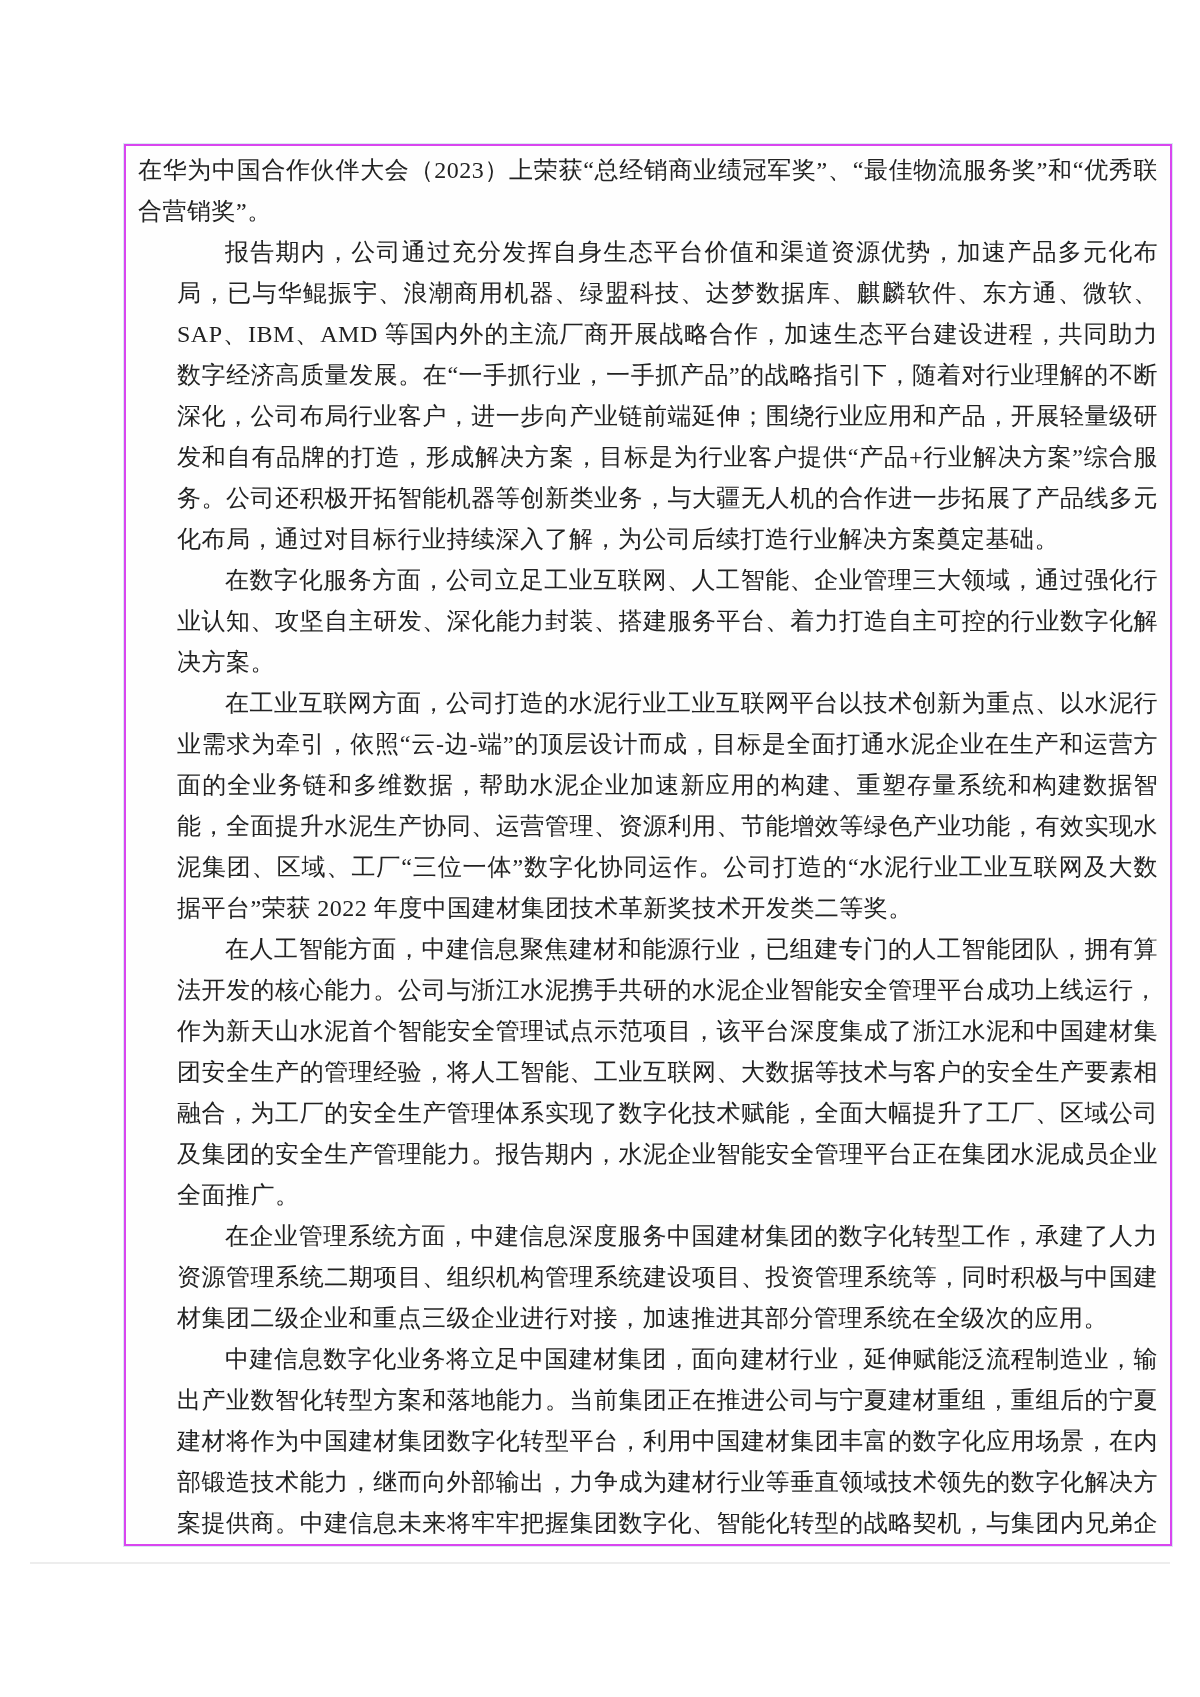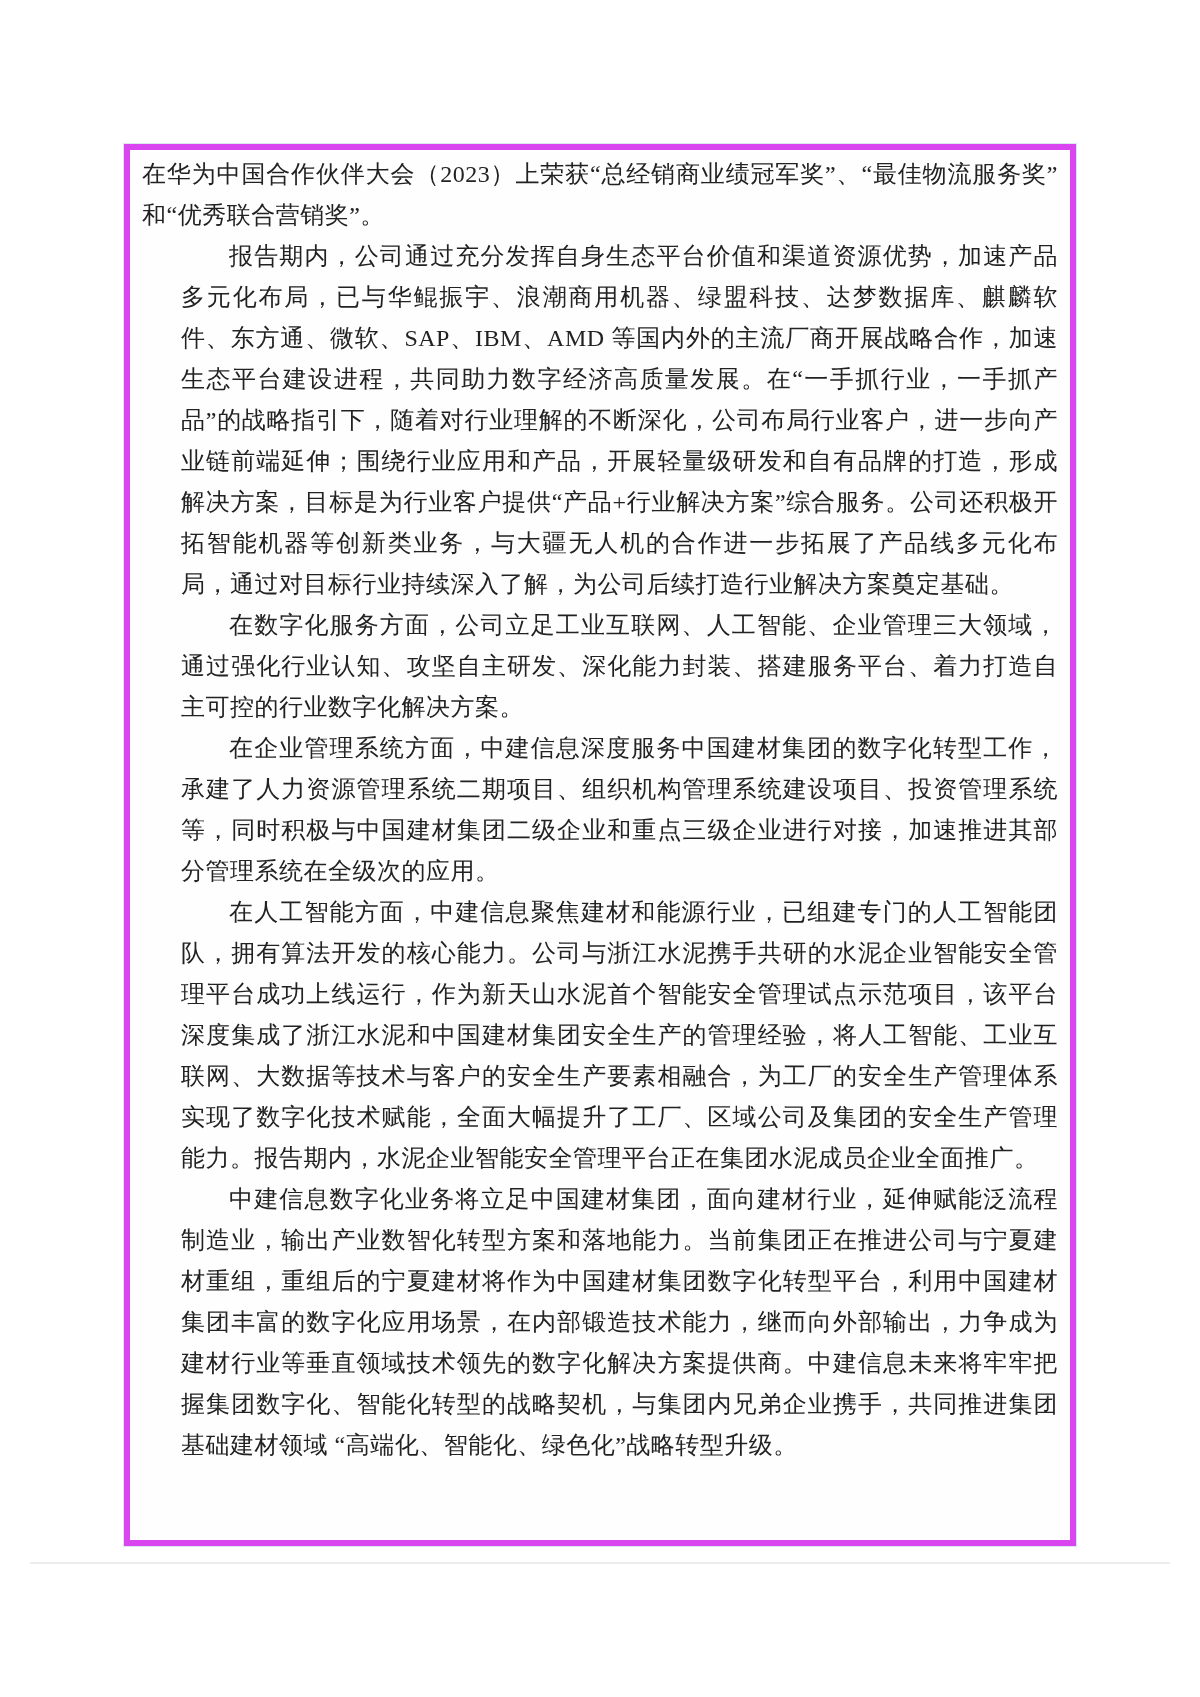--- a/index.html
+++ b/index.html
@@ -16,24 +16,24 @@
   }
   .page {
     position: absolute;
     inset: 0;
     background: #ffffff;
   }
   .text-box {
     position: absolute;
     left: 124px;
     top: 144px;
-    width: 952px;
+    width: 1048px;
     height: 1402px;
     box-sizing: border-box;
-    border: 6px solid #d946ef;
+    border: 2px solid #d946ef;
     box-shadow: 0 0 0 1px #d9e8f1;
     background: #fefefe;
     padding: 4px 12px 0 12px;
     overflow: hidden;
   }
   .paragraphs p {
     margin: 0;
     font-size: 24px;
     line-height: 41px;
     color: #222222;
@@ -56,19 +56,20 @@
 </style>
 </head>
 <body>
 
 <div class="page">
   <div class="text-box">
     <div class="paragraphs">
         <p class="">在华为中国合作伙伴大会（2023）上荣获“总经销商业绩冠军奖”、“最佳物流服务奖”和“优秀联合营销奖”。</p>
         <p class="indent">报告期内，公司通过充分发挥自身生态平台价值和渠道资源优势，加速产品多元化布局，已与华鲲振宇、浪潮商用机器、绿盟科技、达梦数据库、麒麟软件、东方通、微软、SAP、IBM、AMD 等国内外的主流厂商开展战略合作，加速生态平台建设进程，共同助力数字经济高质量发展。在“一手抓行业，一手抓产品”的战略指引下，随着对行业理解的不断深化，公司布局行业客户，进一步向产业链前端延伸；围绕行业应用和产品，开展轻量级研发和自有品牌的打造，形成解决方案，目标是为行业客户提供“产品+行业解决方案”综合服务。公司还积极开拓智能机器等创新类业务，与大疆无人机的合作进一步拓展了产品线多元化布局，通过对目标行业持续深入了解，为公司后续打造行业解决方案奠定基础。</p>
         <p class="indent">在数字化服务方面，公司立足工业互联网、人工智能、企业管理三大领域，通过强化行业认知、攻坚自主研发、深化能力封装、搭建服务平台、着力打造自主可控的行业数字化解决方案。</p>
+        <p class="indent">在工业互联网方面，公司打造的水泥行业工业互联网平台以技术创新为重点、以水泥行业需求为牵引，依照“云-边-端”的顶层设计而成，目标是全面打通水泥企业在生产和运营方面的全业务链和多维数据，帮助水泥企业加速新应用的构建、重塑存量系统和构建数据智能，全面提升水泥生产协同、运营管理、资源利用、节能增效等绿色产业功能，有效实现水泥集团、区域、工厂“三位一体”数字化协同运作。公司打造的“水泥行业工业互联网及大数据平台”荣获 2022 年度中国建材集团技术革新奖技术开发类二等奖。</p>
+        <p class="indent">在人工智能方面，中建信息聚焦建材和能源行业，已组建专门的人工智能团队，拥有算法开发的核心能力。公司与浙江水泥携手共研的水泥企业智能安全管理平台成功上线运行，作为新天山水泥首个智能安全管理试点示范项目，该平台深度集成了浙江水泥和中国建材集团安全生产的管理经验，将人工智能、工业互联网、大数据等技术与客户的安全生产要素相融合，为工厂的安全生产管理体系实现了数字化技术赋能，全面大幅提升了工厂、区域公司及集团的安全生产管理能力。报告期内，水泥企业智能安全管理平台正在集团水泥成员企业全面推广。</p>
         <p class="indent">在企业管理系统方面，中建信息深度服务中国建材集团的数字化转型工作，承建了人力资源管理系统二期项目、组织机构管理系统建设项目、投资管理系统等，同时积极与中国建材集团二级企业和重点三级企业进行对接，加速推进其部分管理系统在全级次的应用。</p>
-        <p class="indent">在人工智能方面，中建信息聚焦建材和能源行业，已组建专门的人工智能团队，拥有算法开发的核心能力。公司与浙江水泥携手共研的水泥企业智能安全管理平台成功上线运行，作为新天山水泥首个智能安全管理试点示范项目，该平台深度集成了浙江水泥和中国建材集团安全生产的管理经验，将人工智能、工业互联网、大数据等技术与客户的安全生产要素相融合，为工厂的安全生产管理体系实现了数字化技术赋能，全面大幅提升了工厂、区域公司及集团的安全生产管理能力。报告期内，水泥企业智能安全管理平台正在集团水泥成员企业全面推广。</p>
         <p class="indent">中建信息数字化业务将立足中国建材集团，面向建材行业，延伸赋能泛流程制造业，输出产业数智化转型方案和落地能力。当前集团正在推进公司与宁夏建材重组，重组后的宁夏建材将作为中国建材集团数字化转型平台，利用中国建材集团丰富的数字化应用场景，在内部锻造技术能力，继而向外部输出，力争成为建材行业等垂直领域技术领先的数字化解决方案提供商。中建信息未来将牢牢把握集团数字化、智能化转型的战略契机，与集团内兄弟企业携手，共同推进集团基础建材领域 “高端化、智能化、绿色化”战略转型升级。</p>
       </div>
   </div>
   <div class="scan-line"></div>
 </div>
 
 </body></html>

